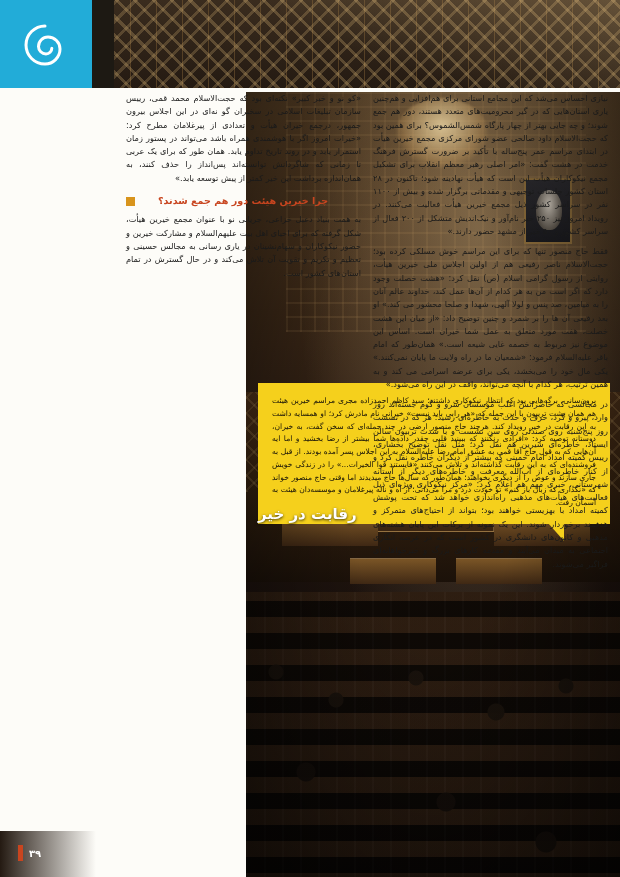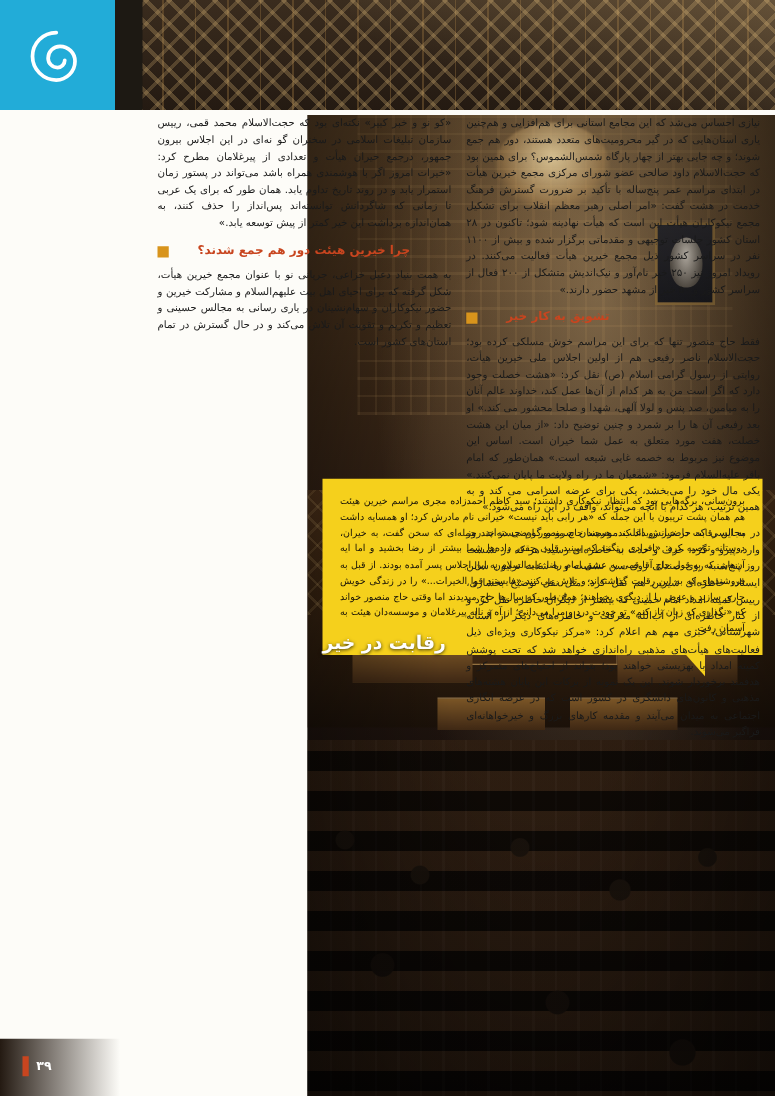--- a/index.html
+++ b/index.html
@@ -298,24 +298,20 @@
     <p>برون‌سانی، برگه‌هایی بود که انتظار نیکوکاری داشتند؛ سید کاظم احمدزاده مجری مراسم خیرین هیئت هم همان پشت تریبون با این جمله که «هر رابی باید نیست» خیرانی نام مادرش کرد؛ او همسایه داشت به این رقابت در خیر رویداد کند. هرچند حاج منصور ارضی در چند جمله‌ای که سخن گفت، به خیران، دوستانه توصیه کرد: «افرادی رنگنند که ببینید قلبی چقدر داده‌ها شما بیشتر از رضا بخشید و اما ایه آن‌هایی که به قول حاج آقا قمی به عشق امام رضا علیه‌السلام به این اجلاس پسر آمده بودند. از قبل به فروشنده‌ای که به این رقابت گذاشته‌اند و تلاش می‌کنند «فایستند قوا الخیرات...» را در زندگی خویش جاری سازند و عوض را از دیگری بخواهند؛ همان‌طور که سال‌ها حاج میدیدند اما وقتی حاج منصور خواند که «نگذاری که زبان باز کنم» تو خودت درد و مرا می‌دانی؛ از آه و ناله پیرغلامان و موسسه‌دان هیئت به آسمان رفت.</p>
   </div>
 
   <div class="caption">رقابت در خیر</div>
 
   <div class="cols">
 
     <div class="col col-right">
       <p class="body lead">نیازی احساس می‌شد که این مجامع استانی برای هم‌افزایی و هم‌چنین یاری استان‌هایی که در گیر محرومیت‌های متعدد هستند، دور هم جمع شوند؛ و چه جایی بهتر از چهار پارگاه شمس‌الشموس؟ برای همین بود که حجت‌الاسلام داود صالحی عضو شورای مرکزی مجمع خیرین هیأت در ابتدای مراسم عمر پنج‌ساله با تأکید بر ضرورت گسترش فرهنگ خدمت در هشت گفت: «امر اصلی رهبر معظم انقلاب برای تشکیل مجمع نیکوکاران هیأت این است که هیأت نهادینه شود؛ تاکنون در ۲۸ استان کشور جلسات توجیهی و مقدماتی برگزار شده و بیش از ۱۱۰۰ نفر در سراسر کشور ذیل مجمع خیرین هیأت فعالیت می‌کنند. در رویداد امروز نیز ۲۵۰ خیر نام‌آور و نیک‌اندیش متشکل از ۲۰۰ فعال از سراسر کشور و ۵۰ خیر از مشهد حضور دارند.»</p>
 
-      <div class="head">
-        <span class="sq"></span>
-        <span class="txt">تشویق به کار خیر</span>
-      </div>
       <p class="body">فقط حاج منصور تنها که برای این مراسم خوش مسلکی کرده بود؛ حجت‌الاسلام ناصر رفیعی هم از اولین اجلاس ملی خیرین هیأت، روایتی از رسول گرامی اسلام (ص) نقل کرد: «هشت خصلت وجود دارد که اگر است من به هر کدام از آن‌ها عمل کند، خداوند عالم آنان را به میامین، صد پنس و لولا آلهی، شهدا و صلحا محشور می کند.» او بعد رفیعی آن ها را بر شمرد و چنین توضیح داد: «از میان این هشت خصلت، هفت مورد متعلق به عمل شما خیران است. اساس این موضوع نیز مربوط به خصمه غایی شیعه است.» همان‌طور که امام باقر علیه‌السلام فرمود: «شمعیان ما در راه ولایت ما پایان نمی‌کنند.» یکی مال خود را می‌بخشد، یکی برای عرضه اسرامی می کند و به همین ترتیب، هر کدام با آنچه می‌تواند، واقف در این راه می‌شود.»</p>
 
       <p class="body">در مجالسی که حاضرانش اغلب موسسان سرو و گوم جسته‌اند روز وارد، پیرو و گرد، حرف و حدث به خاطره‌ای رسید؛ هر که در نشست روز پنج‌شنبه روی صندلی روی سن نشست و با شدت تربیون سالن ایستاد، خاطره‌ای شیرین هم نقل کرد؛ مثل نقل توضیح بخشاری، رییس کمیته امداد امام خمینی که بیشتر از دیگران خاطره نقل کرد و از کنار خاطره‌ای از آب‌الله معرفت و خاطره‌های دیگر از آستانه شهرستانی، خبری مهم هم اعلام کرد: «مرکز نیکوکاری ویژه‌ای ذیل فعالیت‌های هیأت‌های مذهبی راه‌اندازی خواهد شد که تحت پوشش کمیته امداد با بهزیستی خواهند بود؛ بتواند از احتیاج‌های متمرکز و هدفمند برخوردار شوند. این یک نمونه از برکات این پایان هشته‌های مذهبی و کانون‌های دانشگری در کشور است که در عرصه انگاری اجتماعی به میدان می‌آیند و مقدمه کارهای بزرگ و خیرخواهانه‌ای فراگیر می‌شوند.</p>
     </div>
 
     <div class="col col-left">
       <p class="body lead">«کو نو و خبر کبیر» نکته‌ای بود که حجت‌الاسلام محمد قمی، رییس سازمان تبلیغات اسلامی در سخنران گو نه‌ای در این اجلاس بیرون جمهور، درجمع خیران هیأت و تعدادی از پیرغلامان مطرح کرد: «خیرات امروز اگر با هوشمندی همراه باشد می‌تواند در پستور زمان استمرار یابد و در روند تاریخ تداوم یابد. همان طور که برای یک عربی تا زمانی که شاگردانش توانسته‌اند پس‌انداز را حذف کنند، به همان‌اندازه برداشت این خیر کمتر از پیش توسعه یابد.»</p>
 
       <div class="head">
         <span class="sq"></span>

